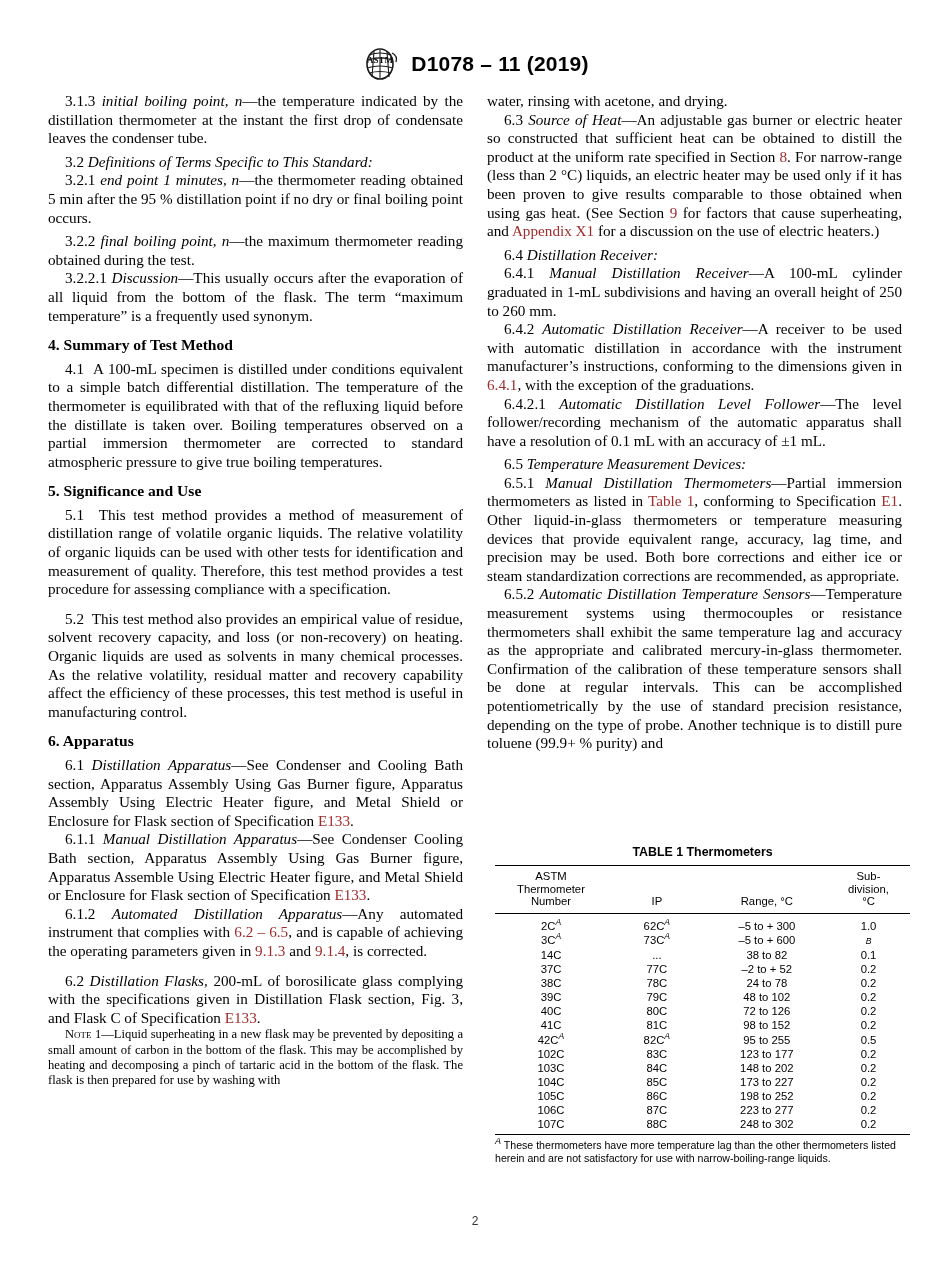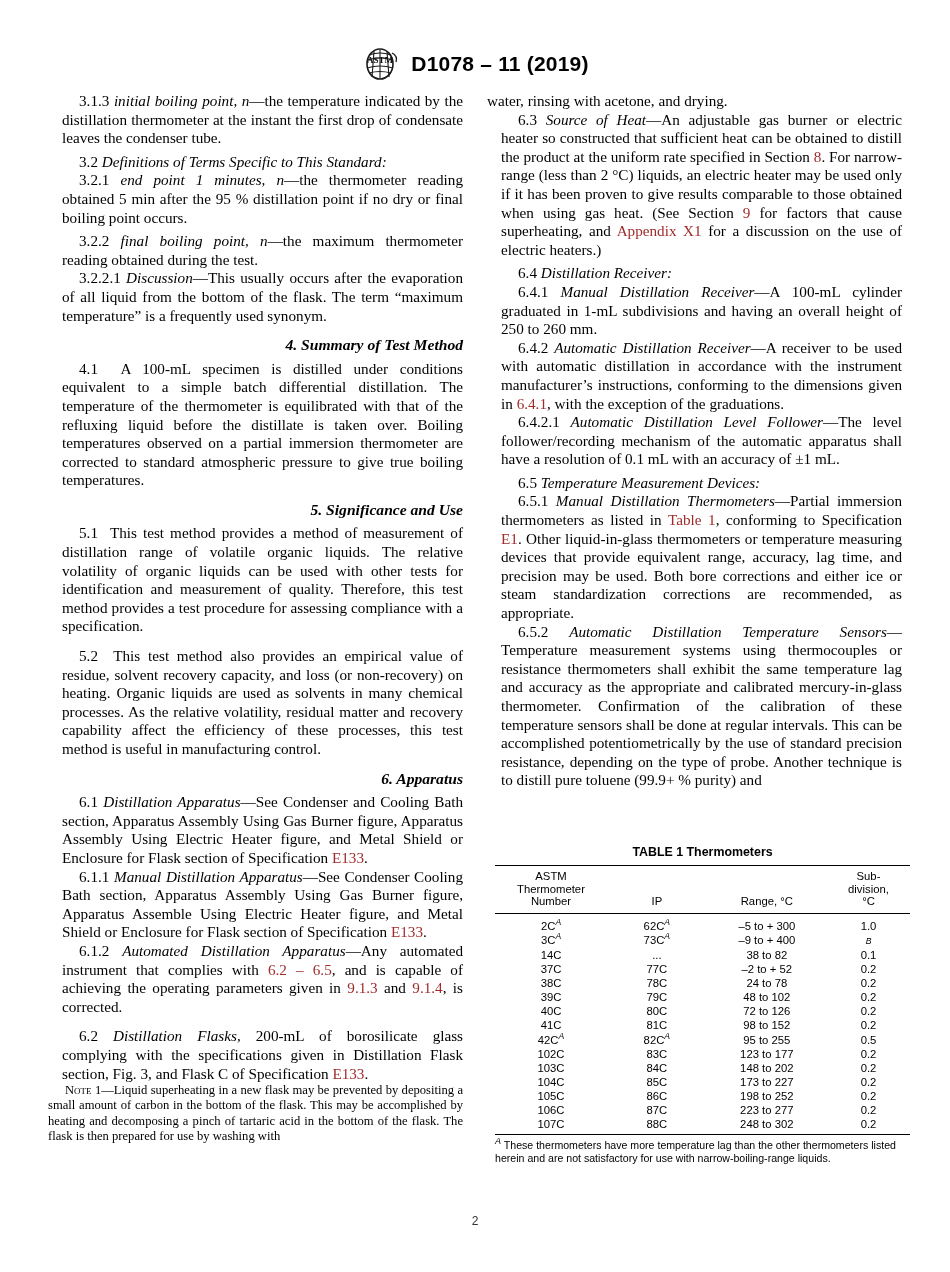--- a/index.html
+++ b/index.html
@@ -57,32 +57,31 @@
   .col-right { left: 487px; }
 
   p {
     margin: 0;
     font-size: 15.2px;
     line-height: 18.6px;
     text-align: justify;
     text-justify: inter-word;
     hyphens: none;
   }
-  p.ind { text-indent: 17px; margin-left: 14px; }
+  p.ind { text-indent: 17px; }
   p.cont { text-indent: 0; }
 
   .sec-head {
     margin: 0;
     font-family: "Liberation Serif", serif;
     font-weight: bold;
     font-size: 15.6px;
     line-height: 18.6px;
-    text-align: right;
+    text-align: left;
     text-indent: 0;
-    font-style: italic;
   }
   .gap-before { margin-top: 11px; }
   .gap-small  { margin-top: 5px; }
 
   i, .it { font-style: italic; }
   .lnk { color: #a02b2b; }
 
   
   .note {
     font-size: 12.6px;
@@ -283,21 +282,21 @@
     <tbody id="thermo-body">
         <tr>
           <td class="c1">2C<sup class="fn">A</sup></td>
           <td class="c2">62C<sup class="fn">A</sup></td>
           <td class="c3">–5 to + 300</td>
           <td class="c4">1.0</td>
         </tr>
         <tr>
           <td class="c1">3C<sup class="fn">A</sup></td>
           <td class="c2">73C<sup class="fn">A</sup></td>
-          <td class="c3">–9 to + 400</td>
+          <td class="c3">–5 to + 600</td>
           <td class="c4"><span class="fnonly">B</span></td>
         </tr>
         <tr>
           <td class="c1">14C</td>
           <td class="c2">...</td>
           <td class="c3">38 to 82</td>
           <td class="c4">0.1</td>
         </tr>
         <tr>
           <td class="c1">37C</td>

